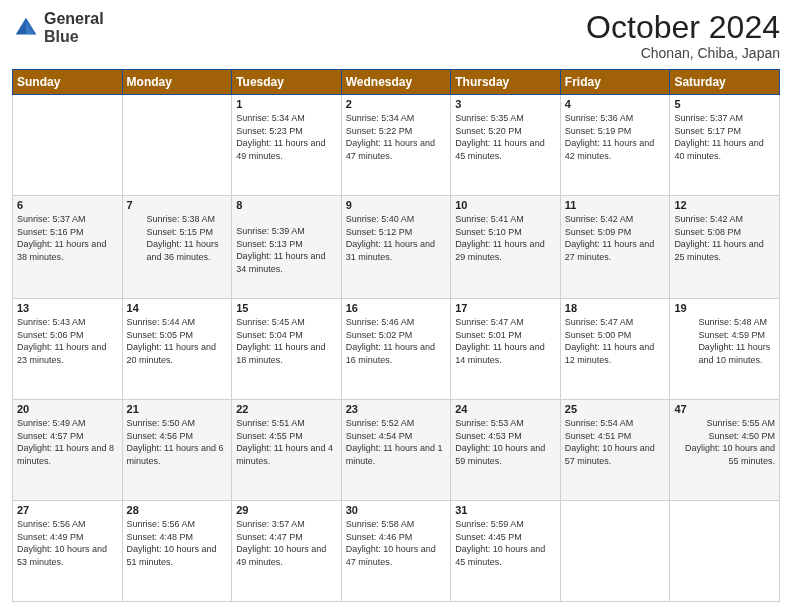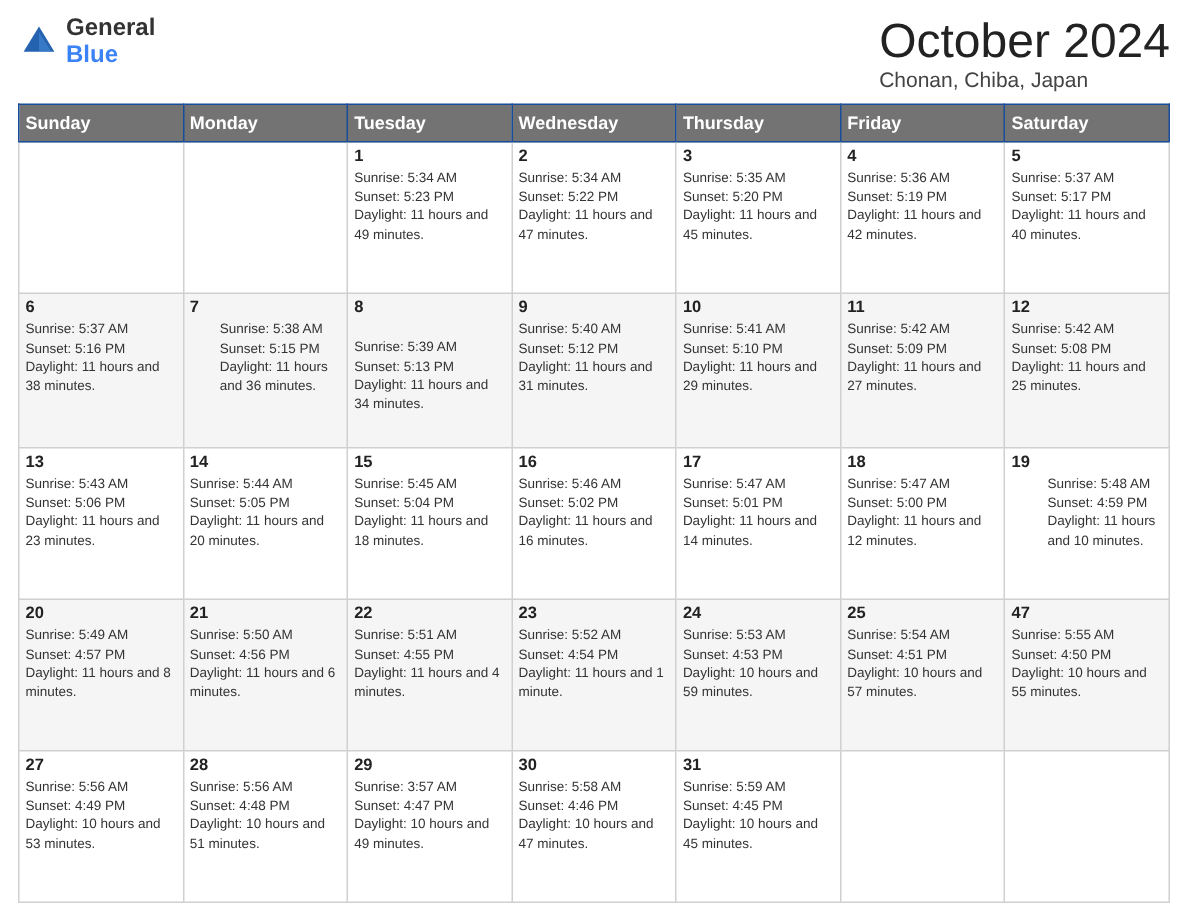--- a/index.html
+++ b/index.html
@@ -34,45 +34,46 @@
       line-height: 1.1;
     }
     .logo-general {
       font-size: 16px;
       font-weight: bold;
       color: #333;
     }
     .logo-blue {
       font-size: 16px;
       font-weight: bold;
-      color: #3b82f6;
+      color: #404040;
     }
     .logo-icon {
       width: 28px;
       height: 28px;
     }
     .title-block {
+      text-align: right;
     }
     .month-title {
       font-size: 32px;
       font-weight: 300;
       color: #222;
       line-height: 1.1;
     }
     .location {
       font-size: 14px;
       color: #444;
     }
     .calendar {
       width: 100%;
       border-collapse: collapse;
       flex: 1;
     }
     .calendar th {
-      background: #737373;
+      background: #a16207;
       color: #fff;
       font-size: 12px;
       font-weight: bold;
       padding: 5px 4px;
       text-align: left;
       border: 1px solid #1a4d99;
     }
     .calendar td {
       border: 1px solid #d0d0d0;
       vertical-align: top;
@@ -290,21 +291,21 @@
 Daylight: 10 hours and 59 minutes.</div>
           </td>
           <td>
             <span class="day-number">25</span>
             <div class="day-info" style="white-space: pre-line;">Sunrise: 5:54 AM
 Sunset: 4:51 PM
 Daylight: 10 hours and 57 minutes.</div>
           </td>
           <td>
             <span class="day-number">47</span>
-            <div class="day-info" style="white-space: pre-line;">Sunrise: 5:55 AM
+            <div class="day-info" style="white-space: pre-line; text-align: right;">Sunrise: 5:55 AM
 Sunset: 4:50 PM
 Daylight: 10 hours and 55 minutes.</div>
           </td>
         </tr>
         <tr>
           <td>
             <span class="day-number">27</span>
             <div class="day-info" style="white-space: pre-line;">Sunrise: 5:56 AM
 Sunset: 4:49 PM
 Daylight: 10 hours and 53 minutes.</div>

